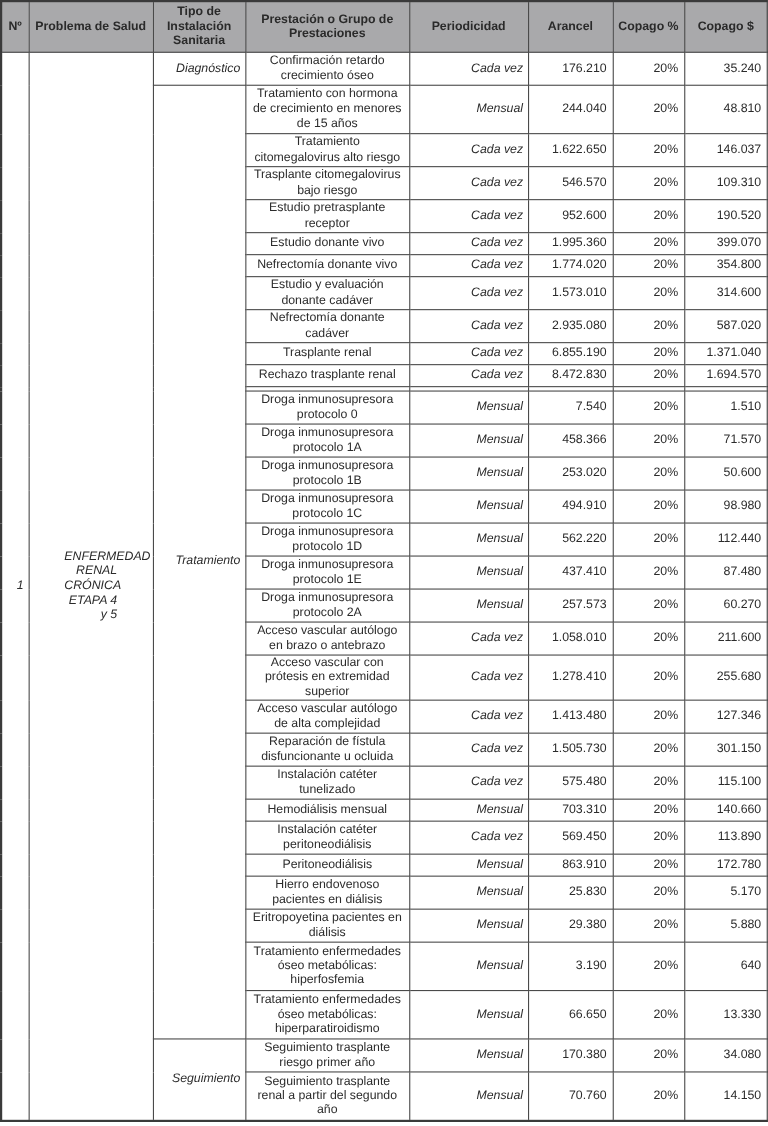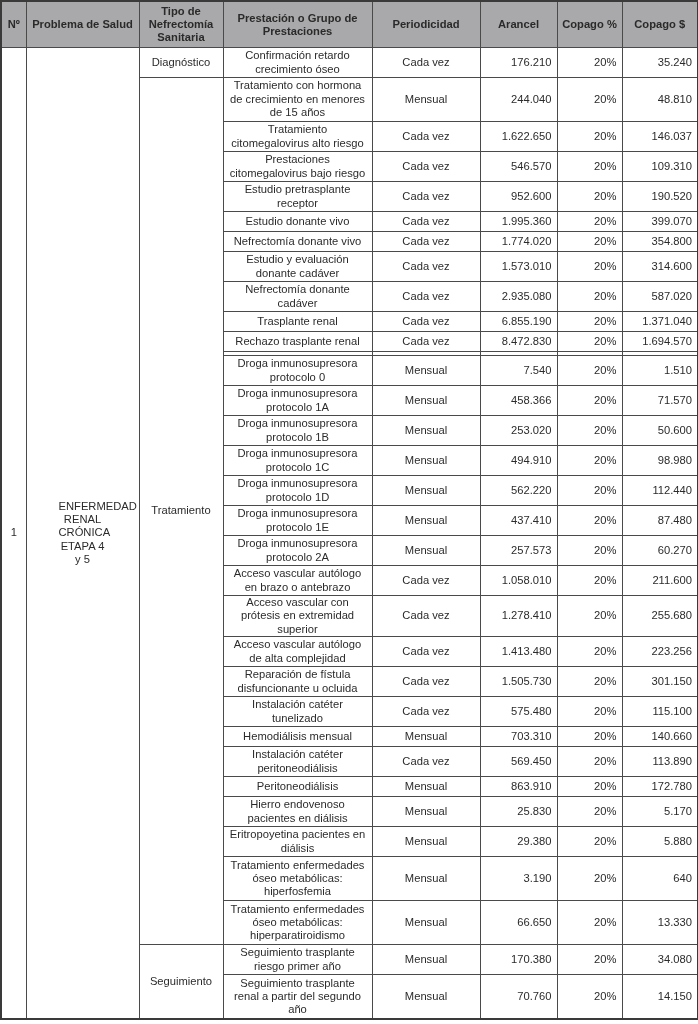--- a/index.html
+++ b/index.html
@@ -1,21 +1,21 @@
 <!DOCTYPE html>
 <html><head>
 <meta charset="utf-8">
 <style>
   html, body { margin: 0; padding: 0; background: #ffffff; }
   body { width: 698px; height: 1024px; overflow: hidden; font-family: "Liberation Sans", "DejaVu Sans", sans-serif; color: #2b2b2b; }
   table { border-collapse: collapse; table-layout: fixed; width: 697px; font-size: 11.2px; line-height: 13.4px; }
   th, td { border: 1px solid #4a4a4a; padding: 0 4px; }
   thead th { background: #a9a9ab; font-weight: bold; color: #2a2a2a; height: 45px; text-align: center; vertical-align: middle; line-height: 13px; padding: 0 2px; }
   td { vertical-align: middle; }
-  td.c { text-align: center; }
+  td.c { text-align: right; font-style: italic; }
   td.r { text-align: right; padding-right: 5px; }
   td.l { text-align: center; padding-left: 4px; }
   td.spacer { height: 3px; padding: 0; }
   tbody tr.h1 td { height: 19px; margin-left: 15px; }
   tbody tr.h2 td { height: 29px; }
   tbody tr.h3 td { height: 43px; }
   .outer { border: 2px solid #3a3a3a; }
 </style>
 </head>
 <body>
@@ -28,21 +28,21 @@
       <col style="width:149px">
     <col style="width:108px">
       <col style="width:77px">
       <col style="width:65px">
       <col style="width:76px">
   </colgroup>
   <thead>
     <tr>
       <th>Nº</th>
       <th>Problema de Salud</th>
-      <th>Tipo de Nefrectomía Sanitaria</th>
+      <th>Tipo de Instalación Sanitaria</th>
       <th>Prestación o Grupo de Prestaciones</th>
       <th>Periodicidad</th>
       <th>Arancel</th>
       <th>Copago %</th>
       <th>Copago $</th>
     </tr>
   </thead>
   <tbody id="tbody">
       <tr class="h2">
         <td class="c" rowspan="33">1</td>
@@ -63,21 +63,21 @@
         <td class="r">48.810</td>
       </tr>
       <tr class="h2">
         <td class="l">Tratamiento citomegalovirus alto riesgo</td>
         <td class="c">Cada vez</td>
         <td class="r">1.622.650</td>
         <td class="r">20%</td>
         <td class="r">146.037</td>
       </tr>
       <tr class="h2">
-        <td class="l">Prestaciones citomegalovirus bajo riesgo</td>
+        <td class="l">Trasplante citomegalovirus bajo riesgo</td>
         <td class="c">Cada vez</td>
         <td class="r">546.570</td>
         <td class="r">20%</td>
         <td class="r">109.310</td>
       </tr>
       <tr class="h2">
         <td class="l">Estudio pretrasplante receptor</td>
         <td class="c">Cada vez</td>
         <td class="r">952.600</td>
         <td class="r">20%</td>
@@ -193,21 +193,21 @@
         <td class="c">Cada vez</td>
         <td class="r">1.278.410</td>
         <td class="r">20%</td>
         <td class="r">255.680</td>
       </tr>
       <tr class="h2">
         <td class="l">Acceso vascular autólogo de alta complejidad</td>
         <td class="c">Cada vez</td>
         <td class="r">1.413.480</td>
         <td class="r">20%</td>
-        <td class="r">223.256</td>
+        <td class="r">127.346</td>
       </tr>
       <tr class="h2">
         <td class="l">Reparación de fístula disfuncionante u ocluida</td>
         <td class="c">Cada vez</td>
         <td class="r">1.505.730</td>
         <td class="r">20%</td>
         <td class="r">301.150</td>
       </tr>
       <tr class="h2">
         <td class="l">Instalación catéter tunelizado</td>

